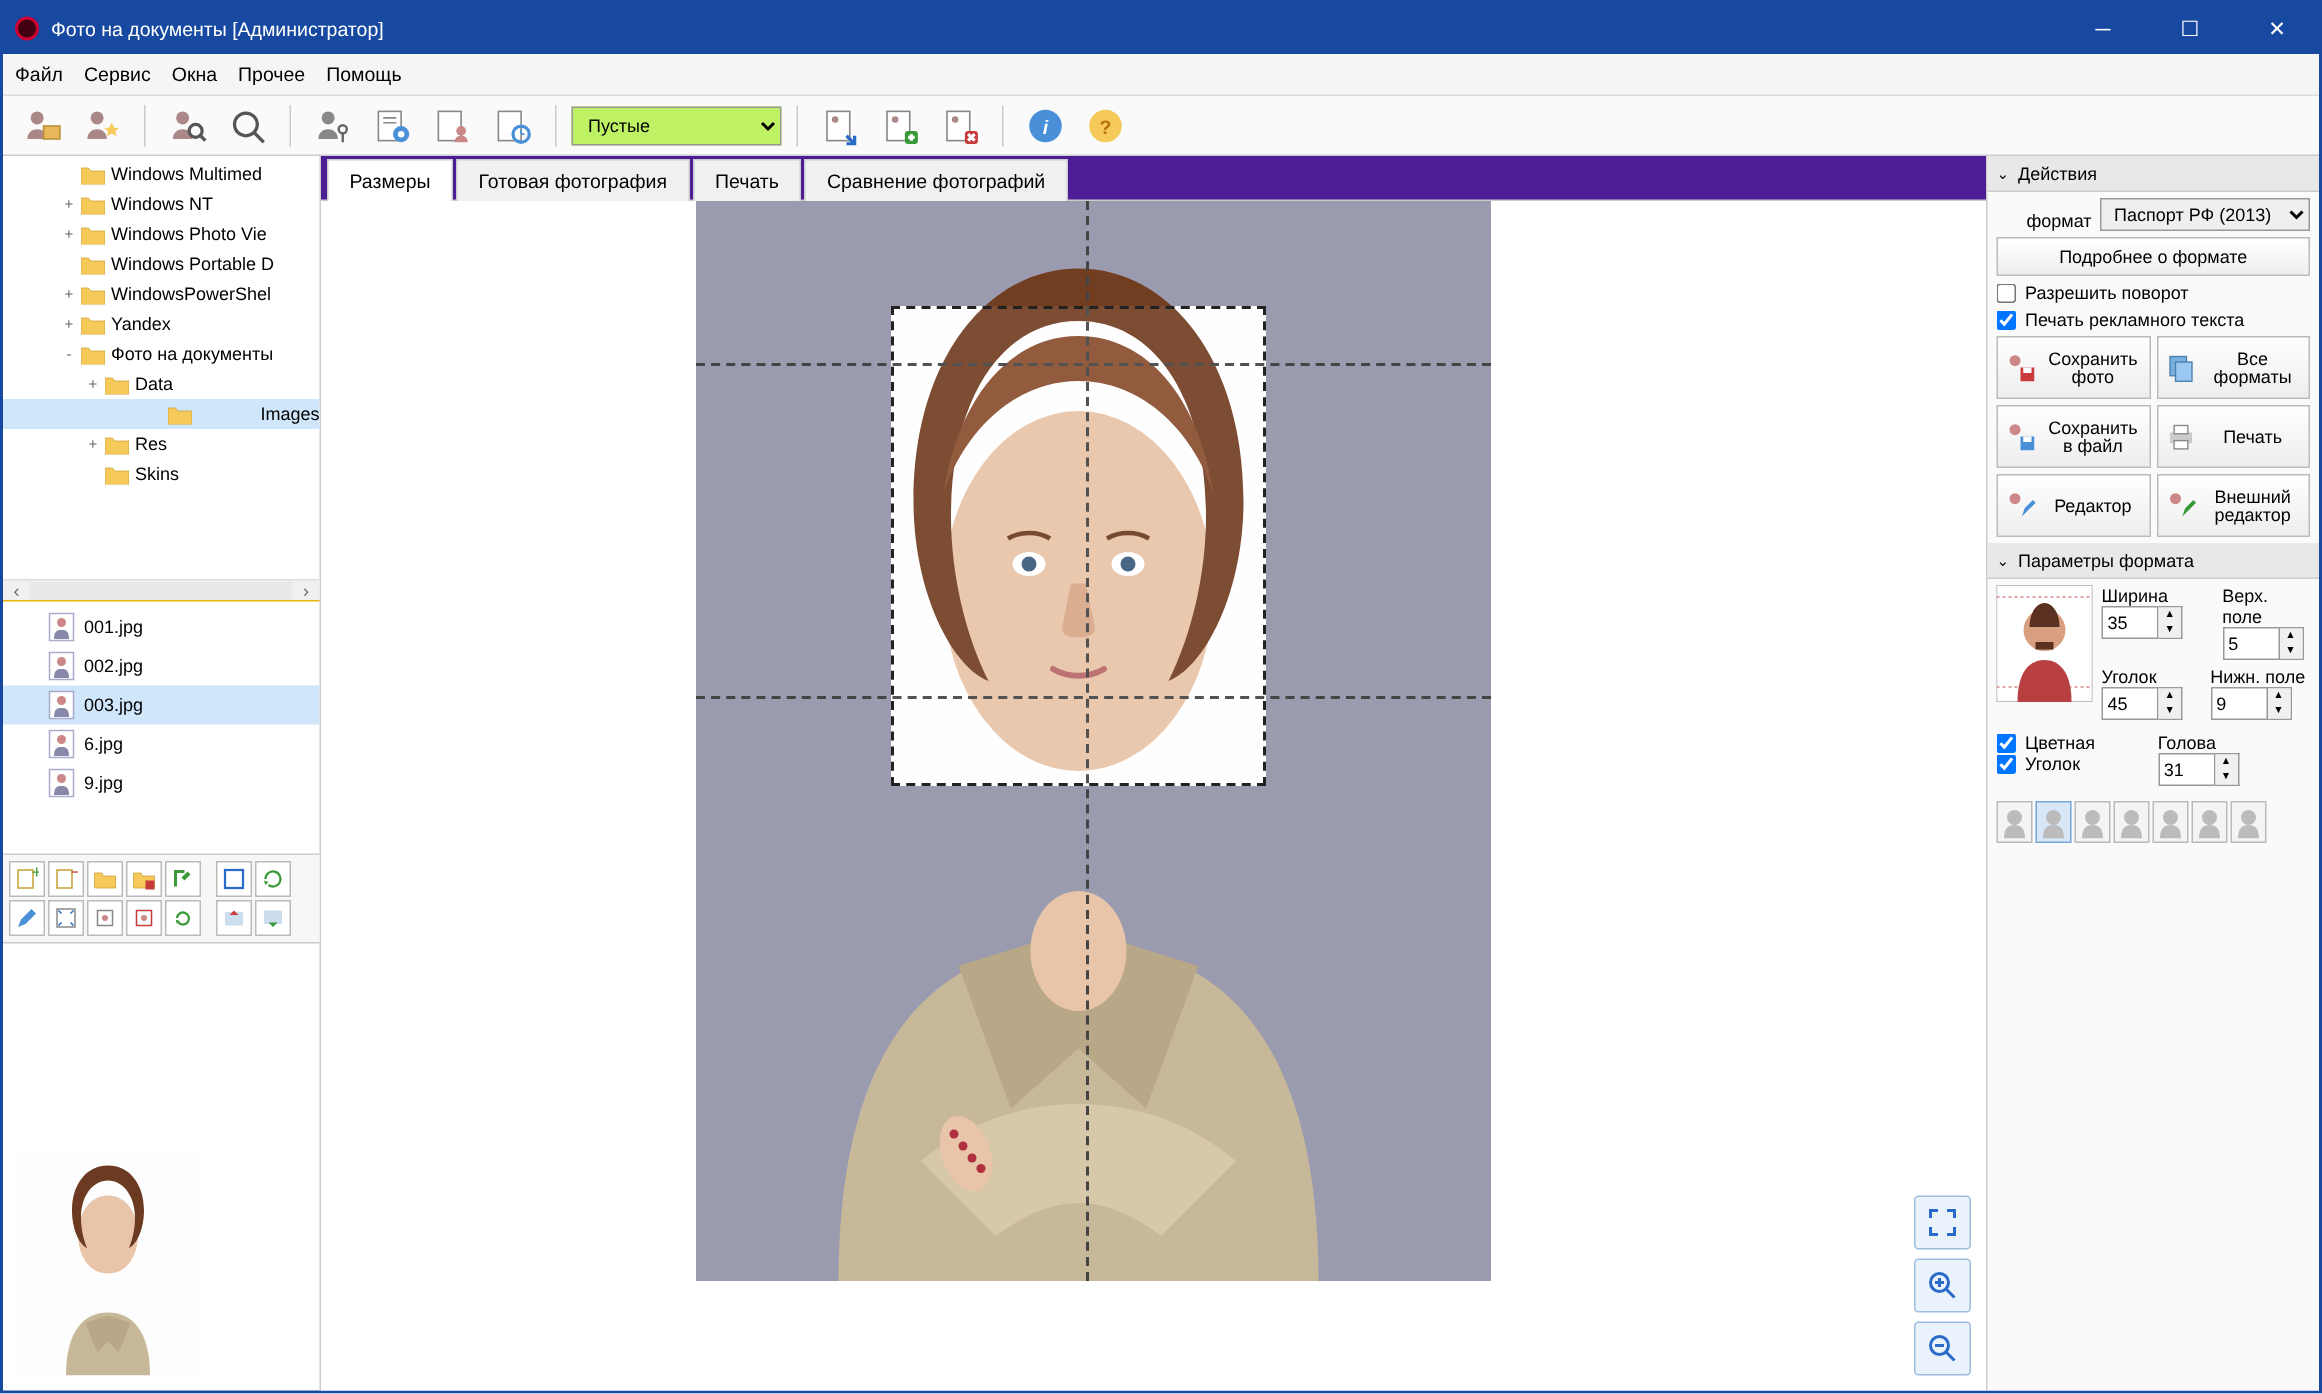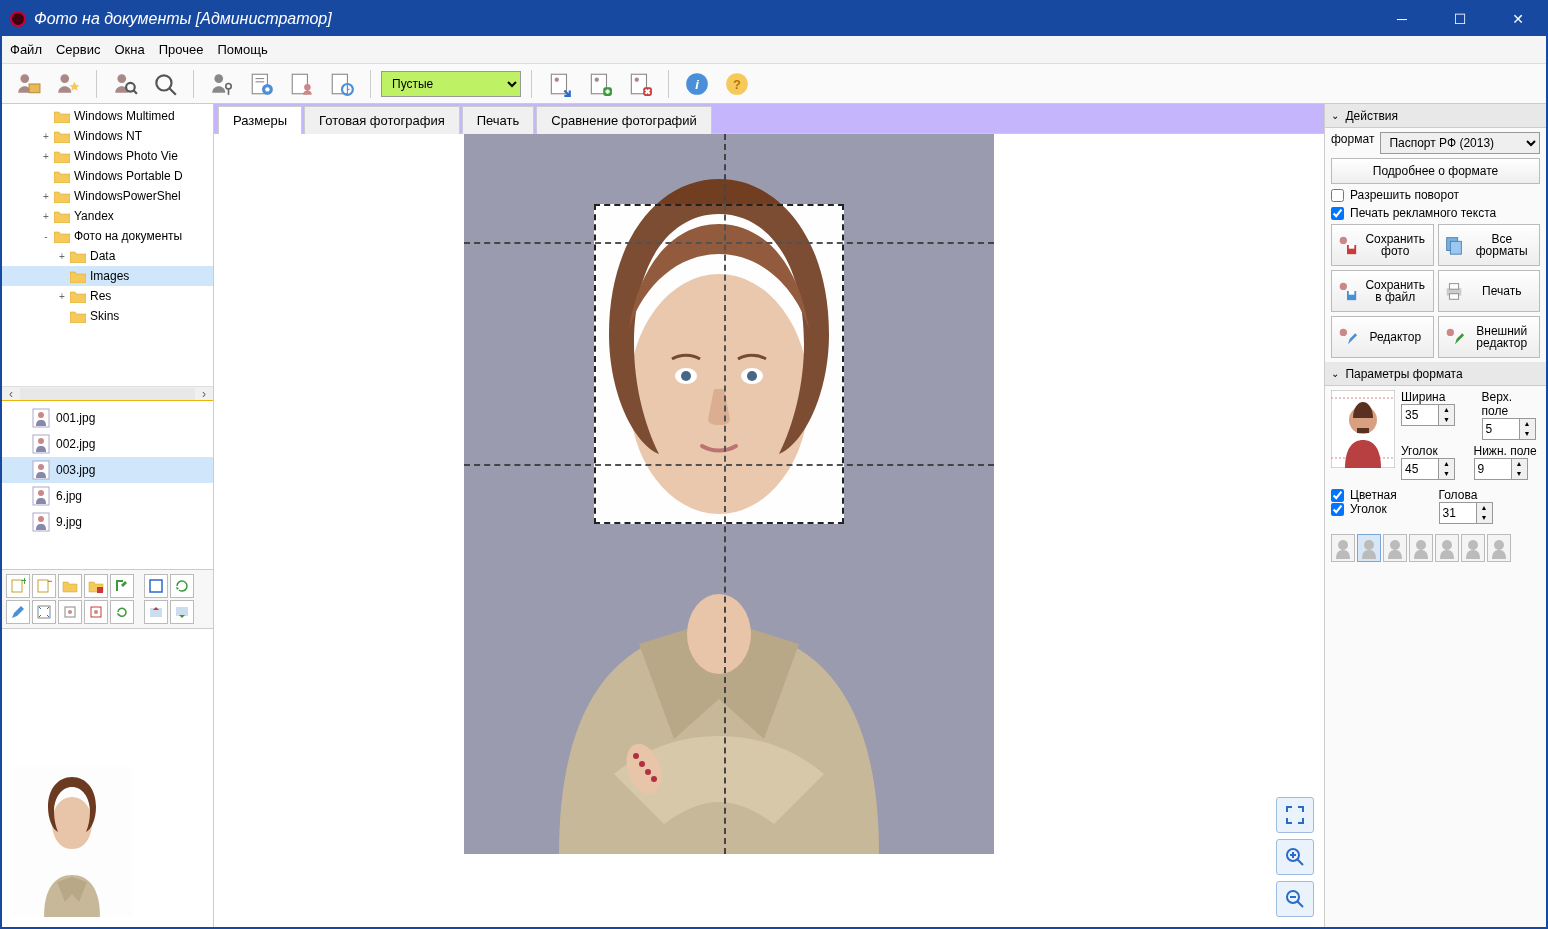--- a/index.html
+++ b/index.html
@@ -1,20 +1,20 @@
 <!DOCTYPE html>
 <html><head>
 <meta charset="utf-8">
 <style>
 * { box-sizing: border-box; margin: 0; padding: 0; font-family: "Segoe UI", Tahoma, sans-serif; font-size: 12px; }
 body { background: #fff; overflow: hidden; }
 .window { width: 1548px; height: 929px; border: 2px solid #1749a0; display: flex; flex-direction: column; }
 .titlebar { height: 34px; background: #1749a0; color: #fff; display: flex; align-items: center; padding: 0 8px; }
 .titlebar .icon { width: 16px; height: 16px; border-radius: 50%; border: 2px solid #c03; margin-right: 8px; background: #400010; }
-.titlebar .title { flex: 1; font-size: 16px; font-style: italic; }
+.titlebar .title { flex: 1; font-size: 13px; }
 .titlebar .winbtns { display: flex; gap: 18px; }
 .titlebar .winbtn { width: 40px; height: 28px; display: flex; align-items: center; justify-content: center; color: #fff; font-size: 14px; }
 .menubar { height: 28px; background: #f5f5f5; border-bottom: 1px solid #ddd; display: flex; align-items: center; padding: 0 8px; gap: 14px; }
 .menubar .menuitem { font-size: 13px; cursor: default; }
 .toolbar { height: 40px; background: #fafafa; border-bottom: 1px solid #ccc; display: flex; align-items: center; padding: 0 8px; gap: 4px; }
 .tbtn { width: 36px; height: 34px; display: flex; align-items: center; justify-content: center; border: 1px solid transparent; border-radius: 3px; }
 .tbtn svg { width: 26px; height: 26px; }
 .tsep { width: 1px; height: 28px; background: #ccc; margin: 0 6px; }
 .tselect { height: 26px; width: 140px; border: 1px solid #999; padding: 0 6px; font-size: 12px; background: #bef264; }
 .content { flex: 1; display: flex; min-height: 0; }
@@ -33,36 +33,36 @@
 .filelist { height: 170px; border-top: 1px solid #eab308; border-bottom: 1px solid #ccc; overflow: auto; padding: 4px 0; }
 .file-row { display: flex; align-items: center; height: 26px; padding-left: 30px; gap: 6px; }
 .file-row.sel { background: #cfe6fb; }
 .file-row .ficon { width: 18px; height: 20px; }
 .minitoolbar { padding: 4px; display: flex; flex-wrap: wrap; gap: 2px; border-bottom:1px solid #ccc; background:#f7f7f7;}
 .minitoolbar .mbtn { width: 24px; height: 24px; border: 1px solid #bbb; background: #fff; display:flex;align-items:center;justify-content:center; }
 .minitoolbar .mbtn svg{width:16px;height:16px;}
 .thumb { flex: 1; display: flex; align-items: flex-end; justify-content: flex-start; padding: 10px; }
 .thumb .thumb-img { width: 120px; height: 150px; background: #fff; }
 .center { flex: 1; display: flex; flex-direction: column; min-width: 0; }
-.tabs { height: 30px; display: flex; align-items: flex-end; background: #c4b5fd; border-bottom: 1px solid #ccc; padding-left: 4px; gap: 0; }
+.tabs { height: 30px; display: flex; align-items: flex-end; background: #4c1d95; border-bottom: 1px solid #ccc; padding-left: 4px; gap: 0; }
 .tab { padding: 6px 14px; border: 1px solid #ccc; border-bottom: none; background: #f0f0f0; margin-right: 2px; font-size: 13px; position: relative; top: 1px; }
 .tab.active { background: #fff; font-weight: 500; }
 .canvas { flex: 1; position: relative; background: #fff; overflow: hidden; }
 .photo-area { position: absolute; left: 250px; top: 0; width: 530px; height: 720px; background: #9b9baf; }
 .photo-area svg { width: 100%; height: 100%; }
 .crop-frame { position: absolute; border: 2px dashed #222; background: rgba(255,255,255,.08); }
 .guide-h { position: absolute; left: 250px; width: 530px; height: 0; border-top: 2px dashed #444; }
 .guide-v { position: absolute; top: 0; height: 720px; width: 0; border-left: 2px dashed #444; }
 .canvas-tools { position: absolute; right: 10px; bottom: 10px; display: flex; flex-direction: column; gap: 6px; }
 .canvas-tools .cbtn { width: 38px; height: 36px; border: 1px solid #9dbde0; background: #eaf2fb; display: flex; align-items: center; justify-content: center; border-radius:3px;}
 .right { width: 222px; border-left: 1px solid #ccc; display: flex; flex-direction: column; background: #fafafa; }
 .panel-head { height: 24px; background: #e8e8e8; border-bottom: 1px solid #ccc; display: flex; align-items: center; padding: 0 6px; gap: 6px; font-size: 12px; }
 .panel-head .chev { font-size: 10px; }
 .panel-body { padding: 4px 6px; display: flex; flex-direction: column; gap: 4px; }
-.row { display: flex; align-items: flex-start; gap: 6px; }
+.row { display: flex; align-items: flex-end; gap: 6px; margin-left: 20px; }
 .row label { font-size: 12px; }
 .row select, .row input[type=text] { height: 22px; border: 1px solid #999; padding: 0 4px; font-size: 12px; flex:1;}
 .wide-btn { height: 26px; border: 1px solid #bbb; background: linear-gradient(#fff,#eee); display: flex; align-items: center; justify-content: center; font-size: 12px; }
 .chkrow { display: flex; align-items: center; gap: 6px; font-size: 12px; }
 .action-grid { display: grid; grid-template-columns: 1fr 1fr; gap: 4px; }
 .action-btn { height: 42px; border: 1px solid #bbb; background: linear-gradient(#fff,#ededed); display: flex; align-items: center; gap: 4px; padding: 0 4px; font-size: 11px; line-height: 12px; }
 .action-btn .aicon{width:22px;height:22px;flex-shrink:0;}
 .action-btn .atxt{flex:1;text-align:center;}
 .spin { display: flex; align-items: center; }
 .spin input { width: 38px; height: 22px; border: 1px solid #999; text-align: left; padding: 0 3px; font-size: 12px; }
@@ -254,21 +254,21 @@
             </svg>
             <span class="lbl">Фото на документы</span>
           </div>
           <div class="tree-row" style="padding-left: 54px;">
             <span class="exp">+</span>
             <svg class="fold" viewBox="0 0 16 14">
               <path d="M0 3h5l1.5 2H16v9H0z" class="folder-icon"></path>
             </svg>
             <span class="lbl">Data</span>
           </div>
-          <div class="tree-row" style="padding-left: 54px; background: rgb(207, 230, 251);">
+          <div class="tree-row" style="padding-left: 54px; background: rgb(207, 230, 251); justify-content: space-between;">
             <span class="exp"></span>
             <svg class="fold" viewBox="0 0 16 14">
               <path d="M0 3h5l1.5 2H16v9H0z" class="folder-icon"></path>
             </svg>
             <span class="lbl">Images</span>
           </div>
           <div class="tree-row" style="padding-left: 54px;">
             <span class="exp">+</span>
             <svg class="fold" viewBox="0 0 16 14">
               <path d="M0 3h5l1.5 2H16v9H0z" class="folder-icon"></path>

